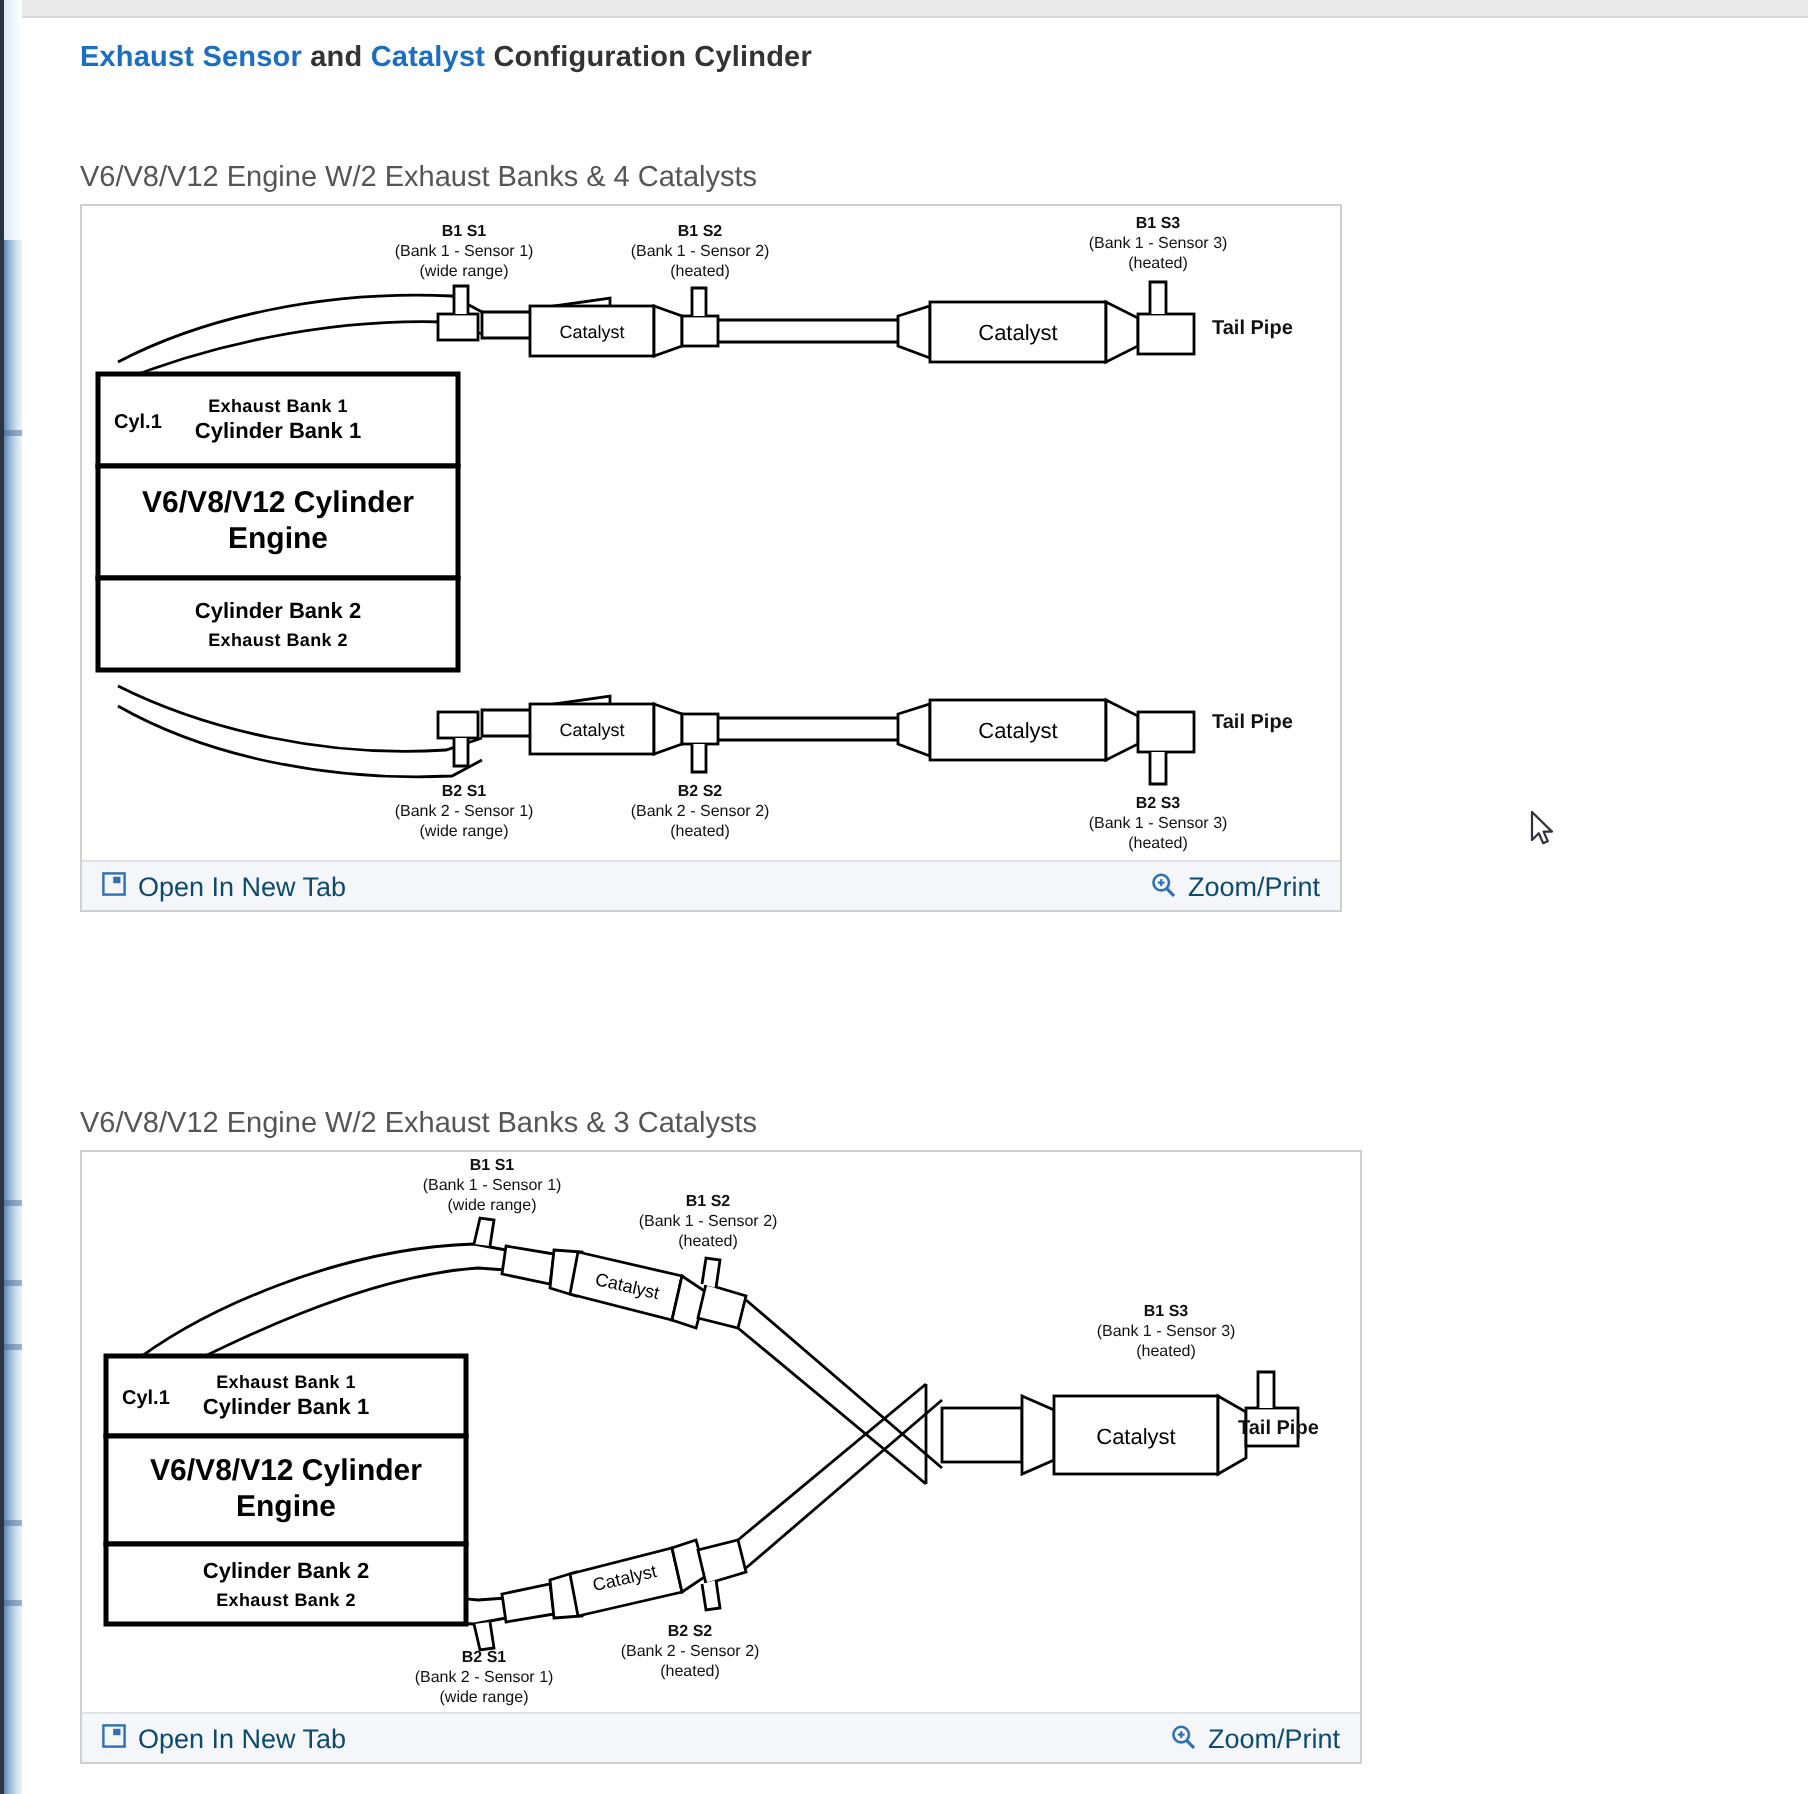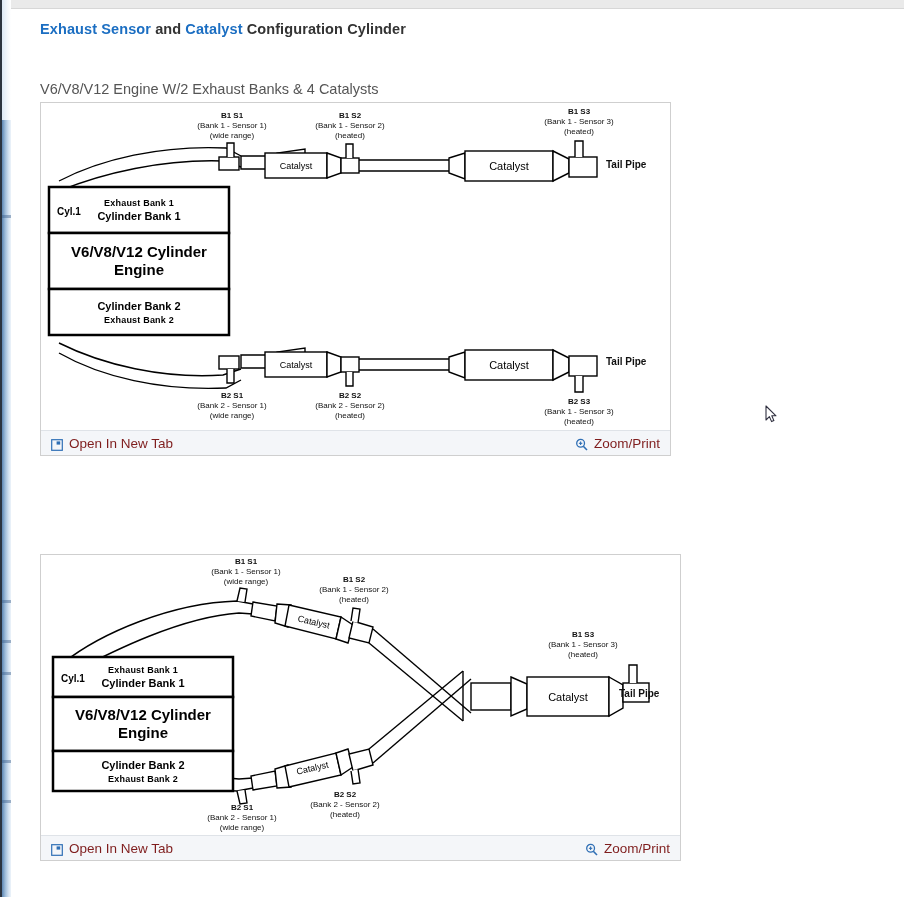--- a/index.html
+++ b/index.html
@@ -95,24 +95,24 @@
     border-top: 1px solid #dfe3e8;
     background: #f4f6f9;
     height: 25px;
     display: flex;
     align-items: center;
     justify-content: space-between;
     padding: 0 10px;
     box-sizing: border-box;
   }
   .foot-link {
-    color: #7f1d1d;
+    color: #0c4a6e;
     font-size: 13.5px;
     display: flex;
-    align-items: flex-end;
+    align-items: flex-start;
     gap: 6px;
     cursor: pointer;
     white-space: nowrap;
   }
   .foot-link svg { display:block; }
 
   
   .dg-lbl {
     position: absolute;
     font-family: "Liberation Sans", sans-serif;
@@ -292,20 +292,21 @@
             <line x1="3.9" y1="5.3" x2="7.3" y2="5.3" stroke="#2f6fb5" stroke-width="1.1"></line>
             <line x1="5.6" y1="3.6" x2="5.6" y2="7.0" stroke="#2f6fb5" stroke-width="1.1"></line>
           </svg>
           <span>Zoom/Print</span>
         </div>
       </div>
     </div>
   </div>
 
   <div class="section" style="top:545px;">
+    <div class="section-caption">V6/V8/V12 Engine W/2 Exhaust Banks &amp; 3 Catalysts</div>
 
     <div class="fig-frame" style="width:641px;">
       <div class="fig-canvas" style="height:280px;">
 
         <svg width="639" height="280" viewBox="0 0 639 280">
           <g fill="none" stroke="#000" stroke-width="1.4">
 
             <path d="M22,108 C60,78 130,48 196,46 L212,49"></path>
             <path d="M30,118 C72,96 140,62 198,58 L212,59"></path>
 

